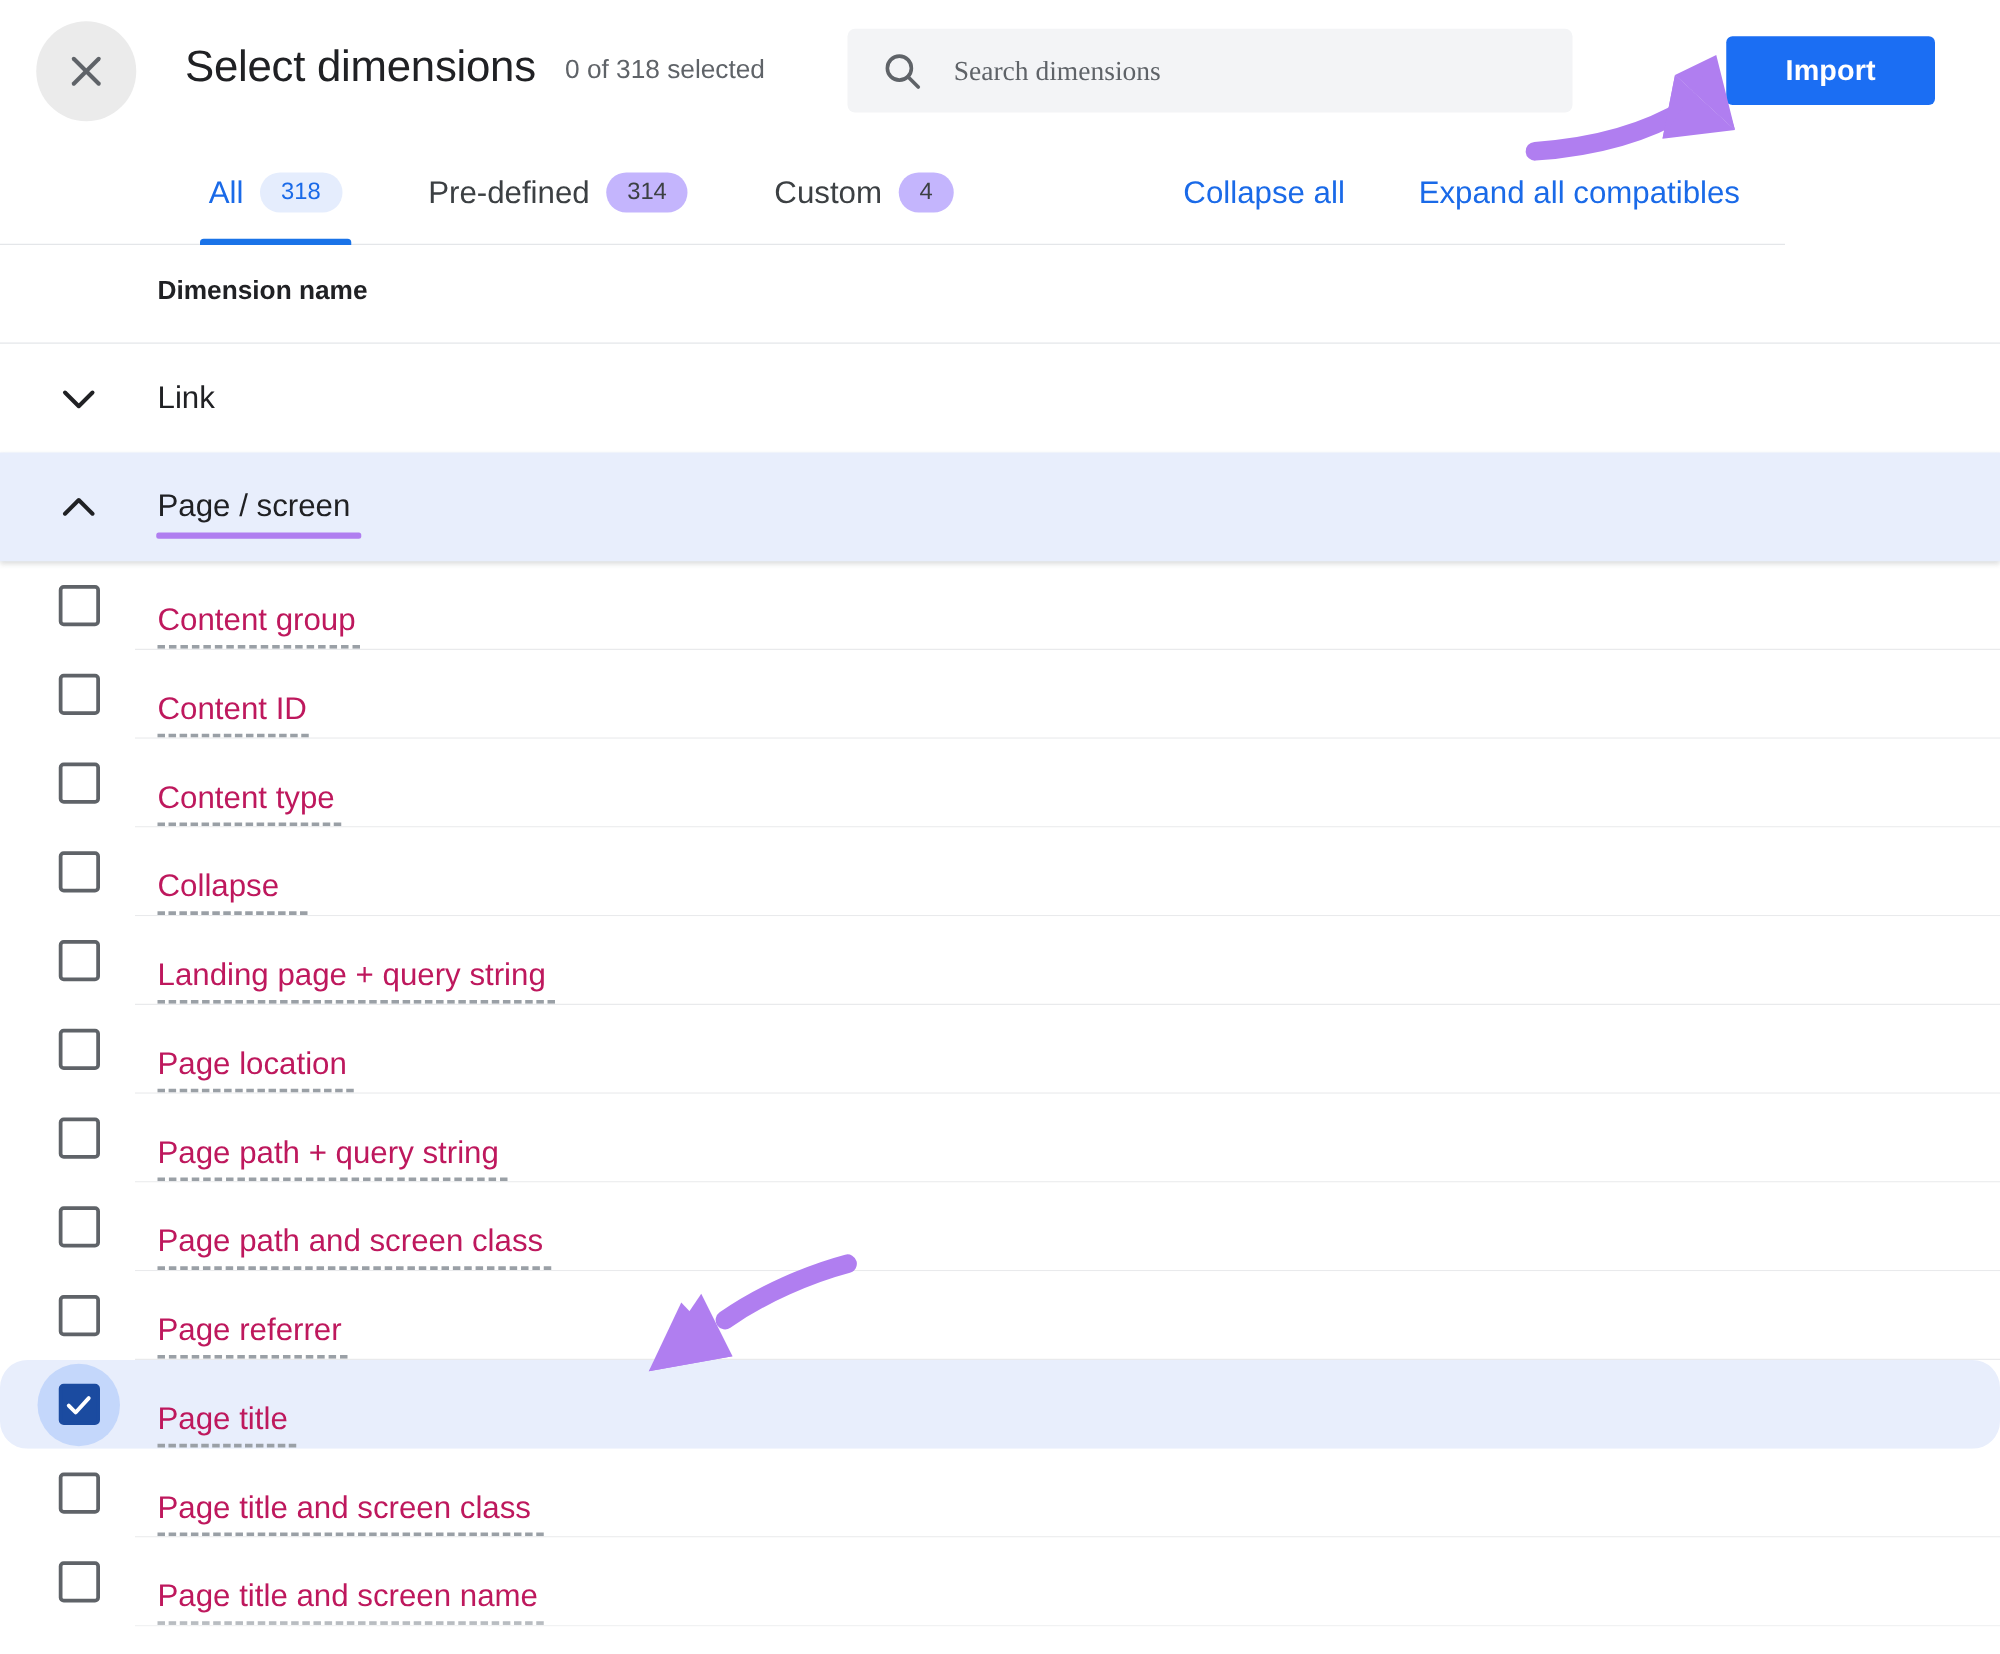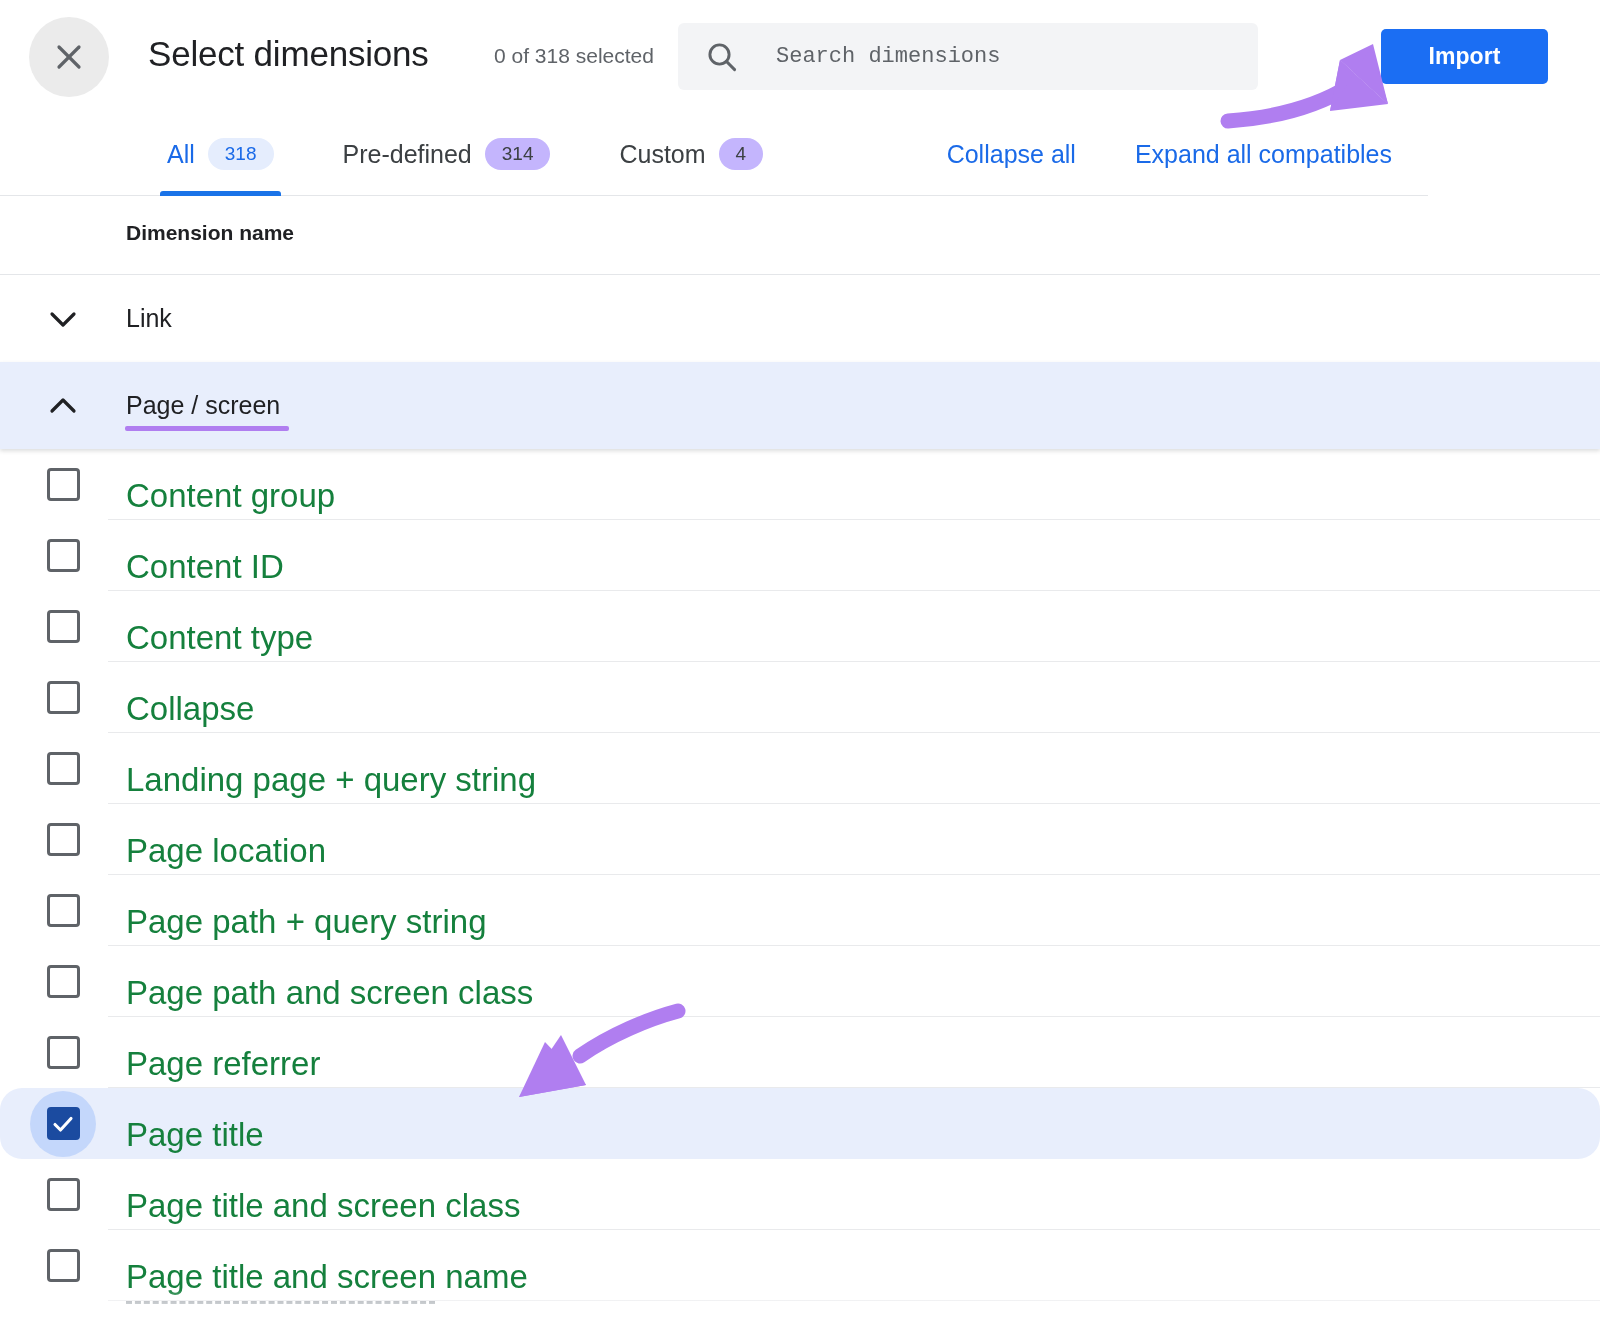--- a/index.html
+++ b/index.html
@@ -52,21 +52,20 @@
     white-space: nowrap;
   }
 
   .selected-count {
     position: absolute;
     left: 452px; top: 44px;
     font-size: 21px;
     font-weight: 400;
     color: #5f6368;
     white-space: nowrap;
-    margin-left: 42px;
   }
 
   .search-box {
     position: absolute;
     left: 678px; top: 23px;
     width: 580px; height: 67px;
     background: #f3f4f6;
     border-radius: 6px;
     display: flex;
     align-items: center;
@@ -75,25 +74,24 @@
   .search-icon {
     margin-left: 27px;
     margin-right: 24px;
     display: flex;
     align-items: center;
   }
   .search-input {
     border: none;
     outline: none;
     background: transparent;
-    font-family: Liberation Mono, monospace;
+    font-family: Liberation Serif, serif;
     font-size: 22px;
     color: #202124;
     width: 460px;
-    margin-left: 13px;
   }
   .search-input::placeholder { color: #5f6368; opacity: 1; }
 
   .import-btn {
     position: absolute;
     left: 1381px; top: 29px;
     width: 167px; height: 55px;
     background: #1b6ef3;
     color: #ffffff;
     border: none;
@@ -298,22 +296,22 @@
   }
   .checkbox .tick { display: none; }
   .dim-row.selected .checkbox .tick { display: block; }
 
   .dim-label-wrap {
     position: absolute;
     left: 126px;
     display: inline-block;
   }
   .dim-label {
-    font-size: 33px;
-    color: #15803d;
+    font-size: 25px;
+    color: #be185d;
     white-space: nowrap;
     display: block;
     line-height: 1.05;
     margin-top: 33px;
   }
   .dim-dash {
     display: block;
     margin-top: 7px;
     height: 0;
     border-bottom: 3px dashed #9aa0a6;

